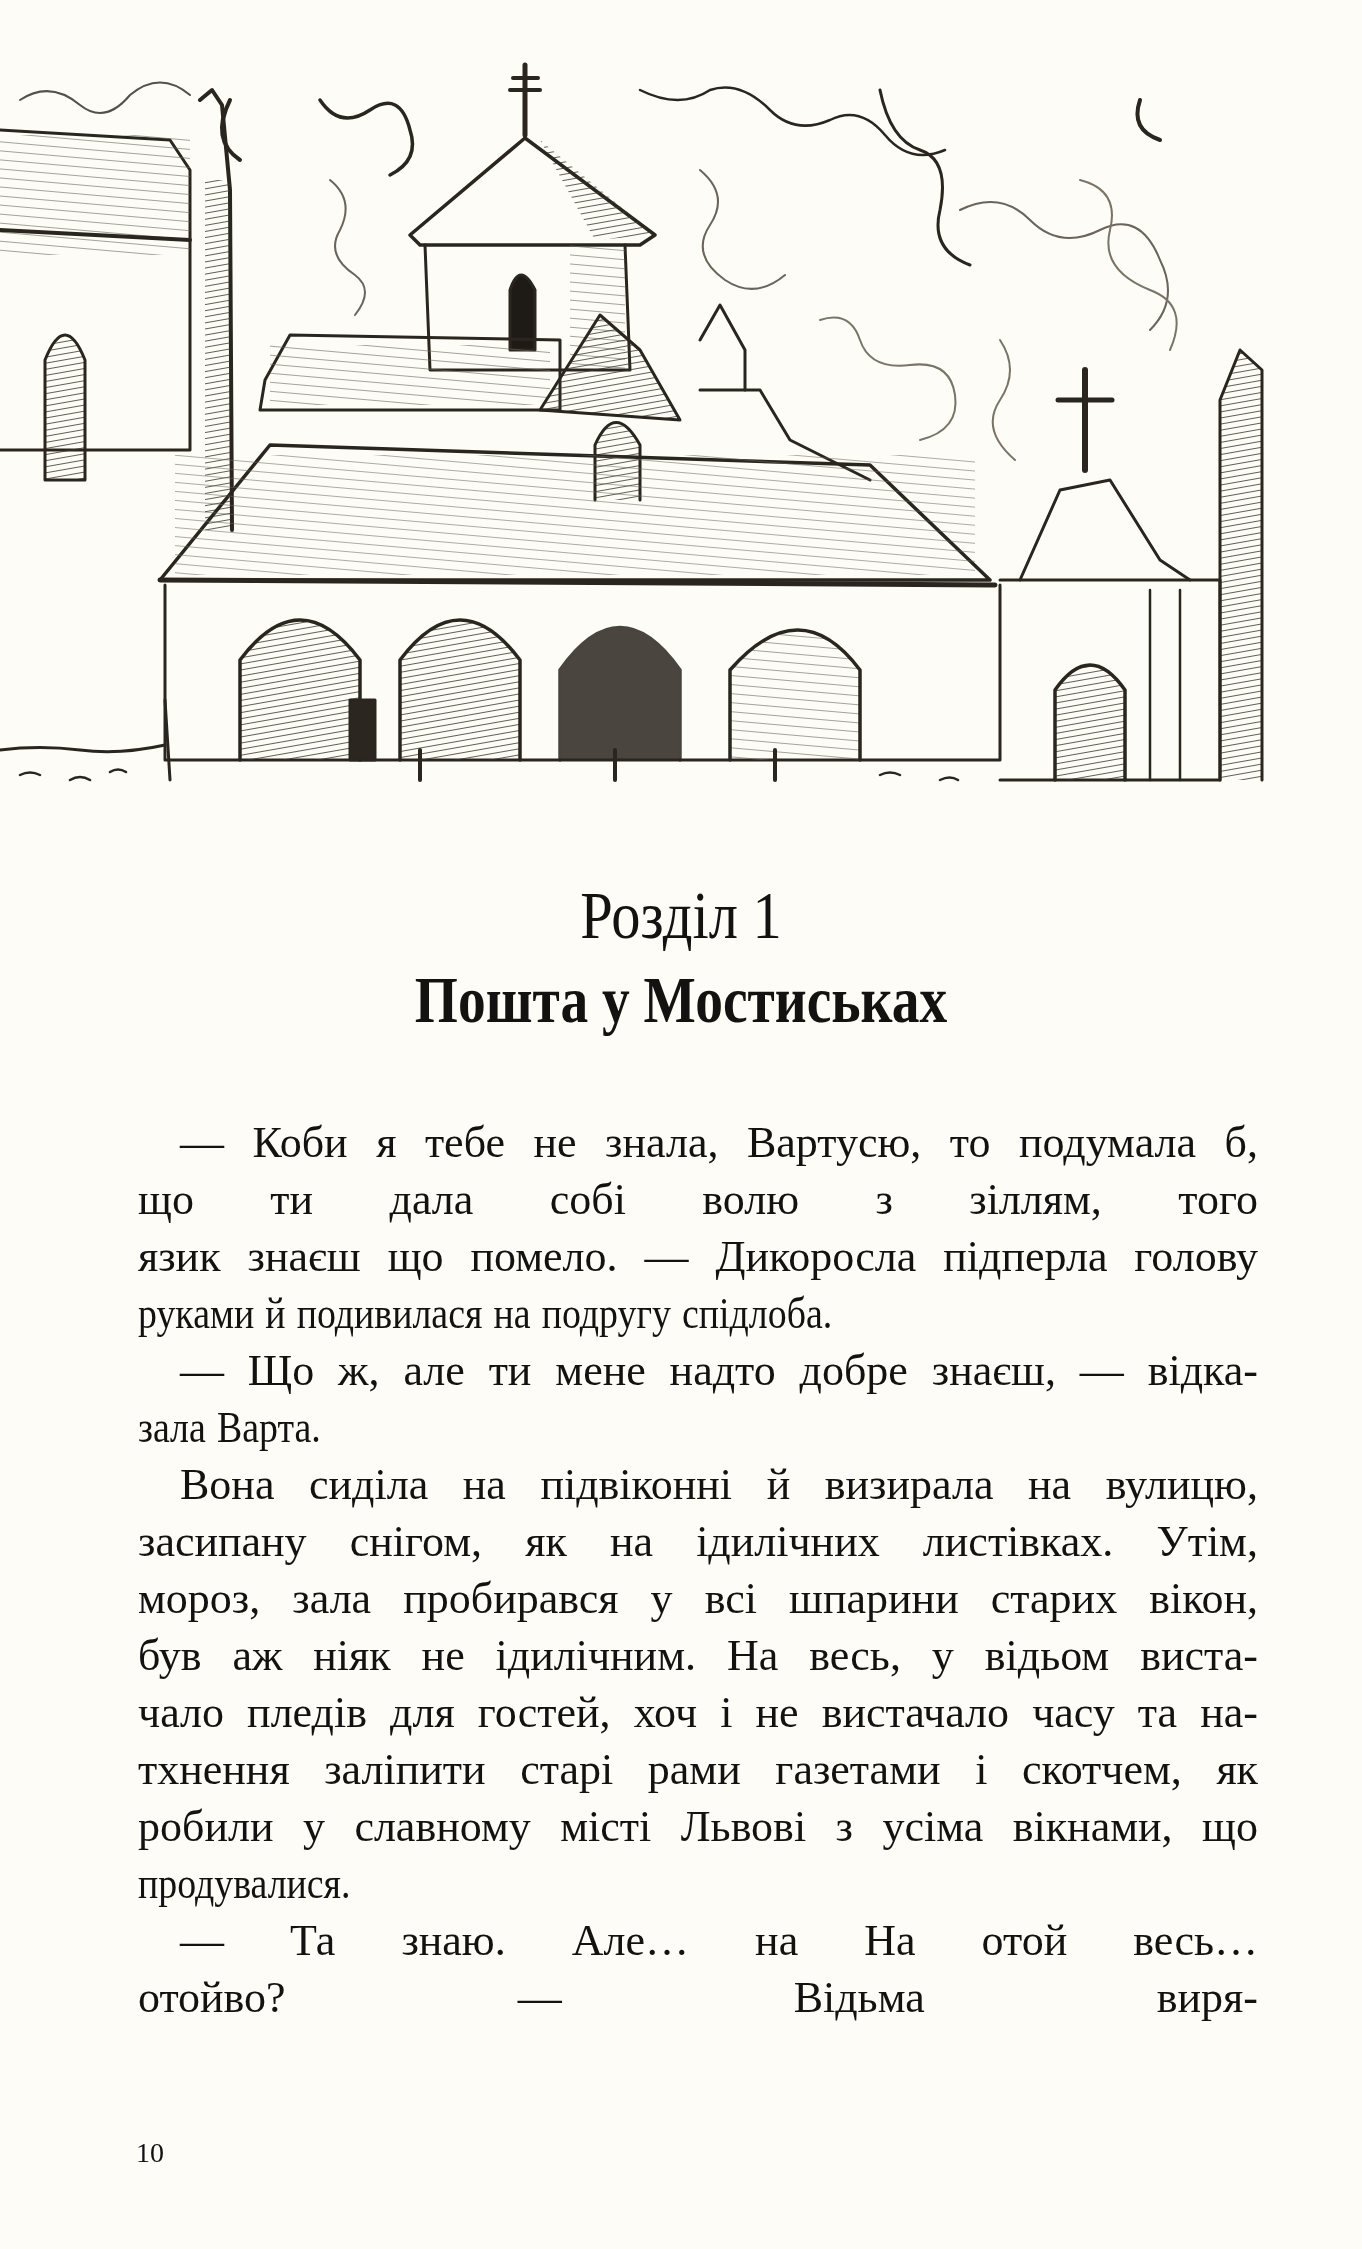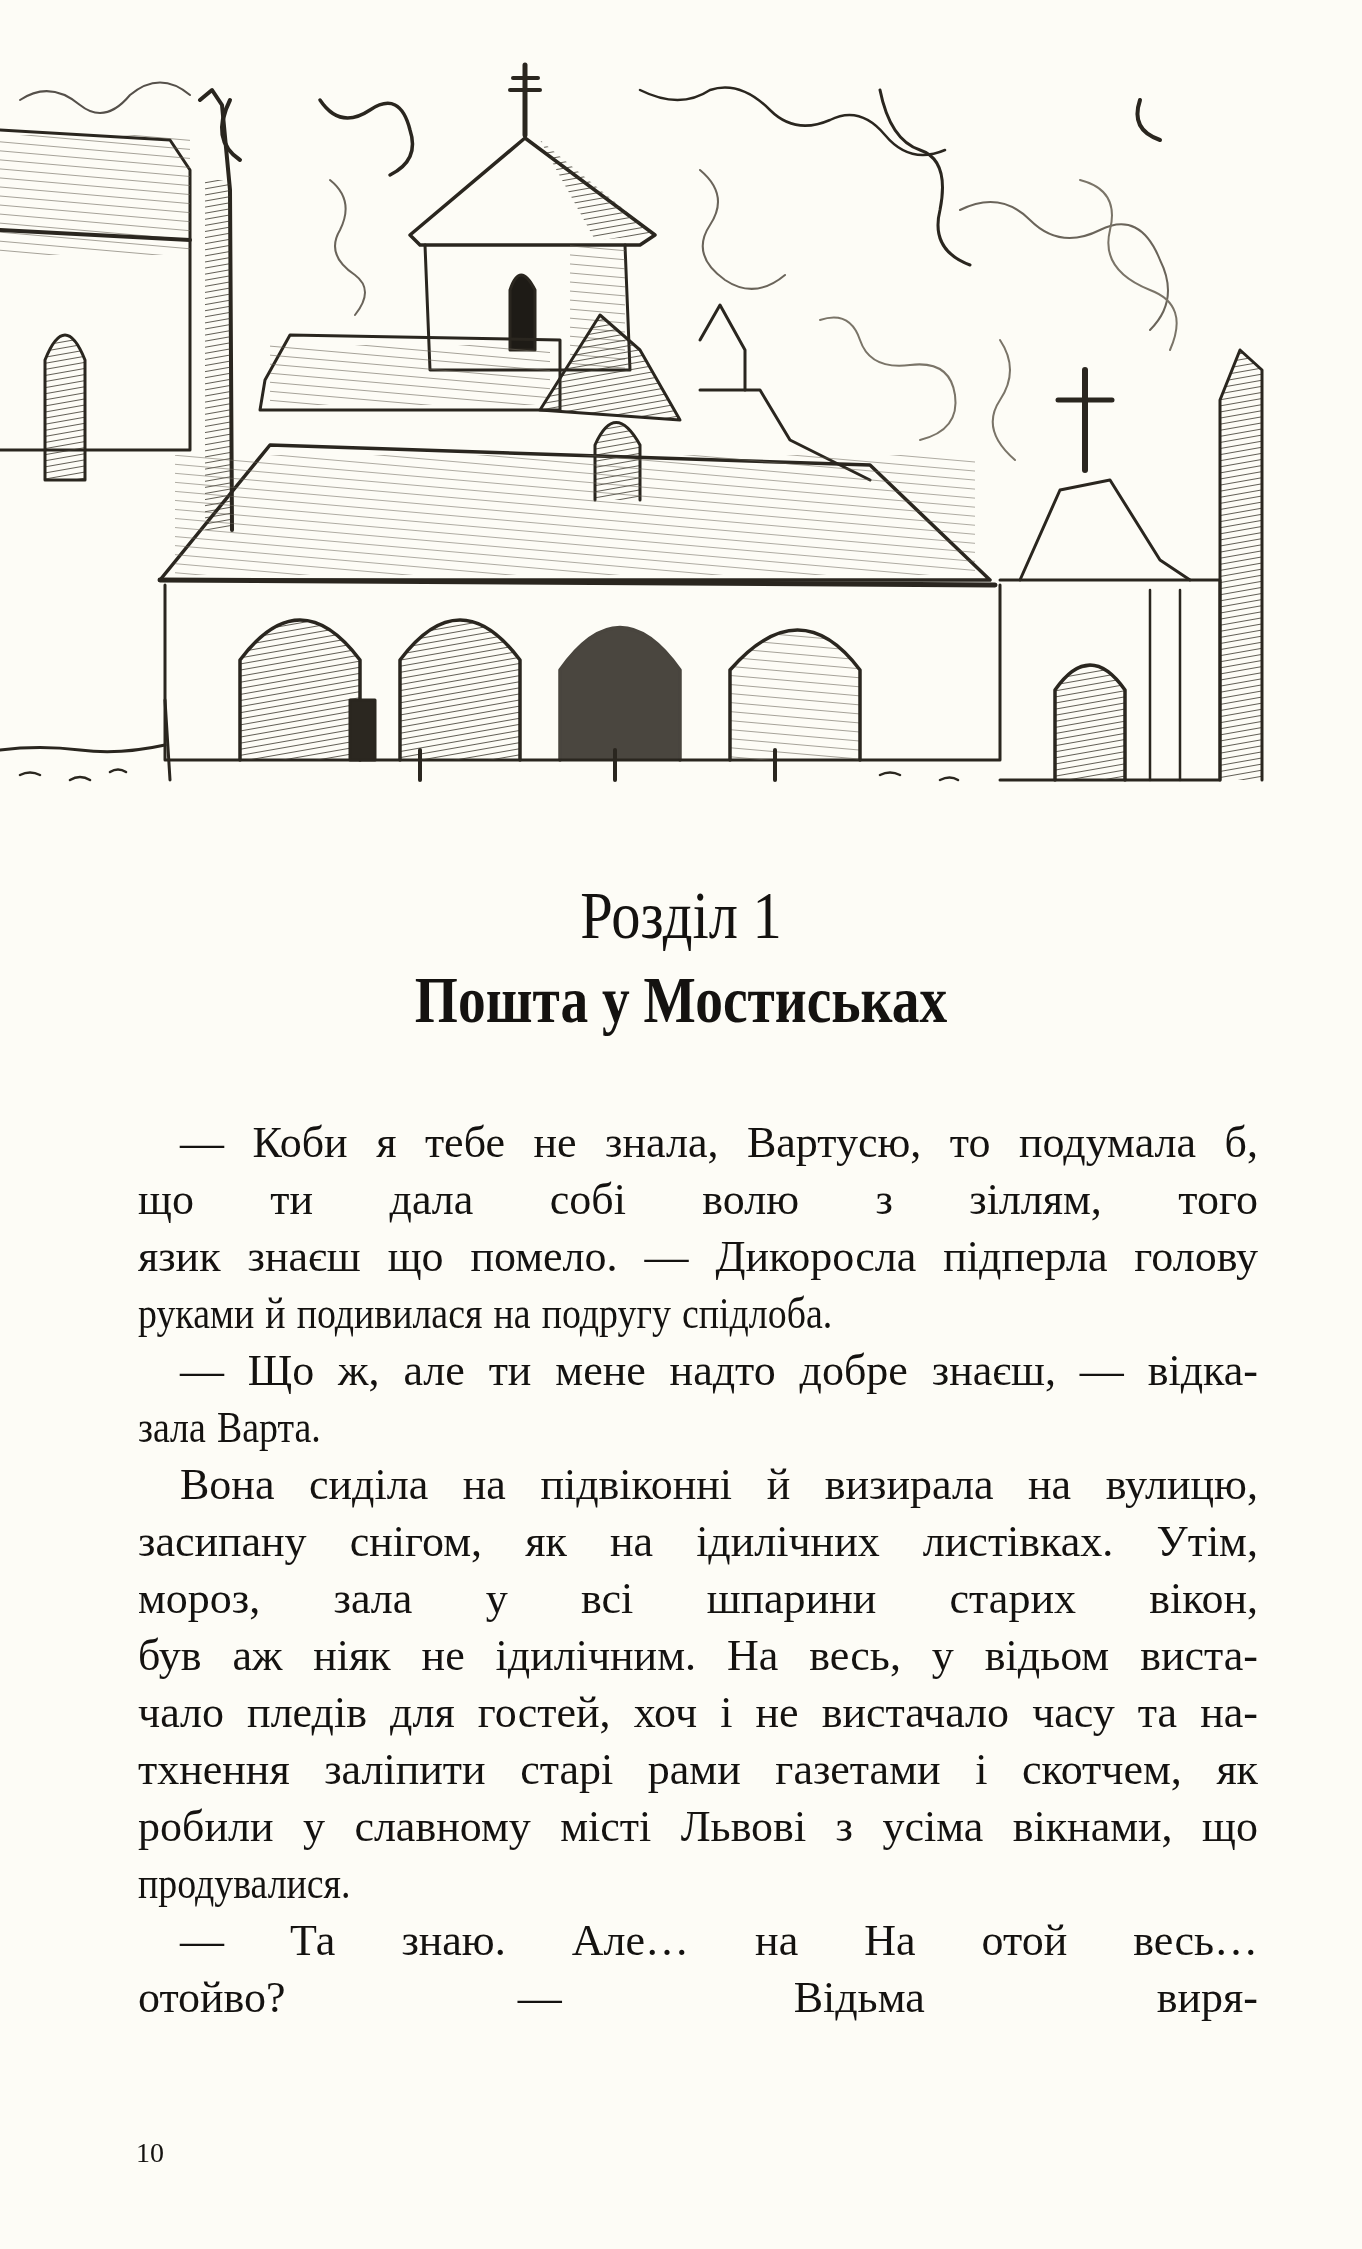--- a/index.html
+++ b/index.html
@@ -203,20 +203,21 @@
       <span>снігом,</span>
       <span>як</span>
       <span>на</span>
       <span>ідилічних</span>
       <span>листівках.</span>
       <span>Утім,</span>
     </div>
   <div class="line">
       <span>мороз,</span>
       <span>зала</span>
+      <span>пробирався</span>
       <span>у</span>
       <span>всі</span>
       <span>шпарини</span>
       <span>старих</span>
       <span>вікон,</span>
     </div>
   <div class="line">
       <span>був</span>
       <span>аж</span>
       <span>ніяк</span>

